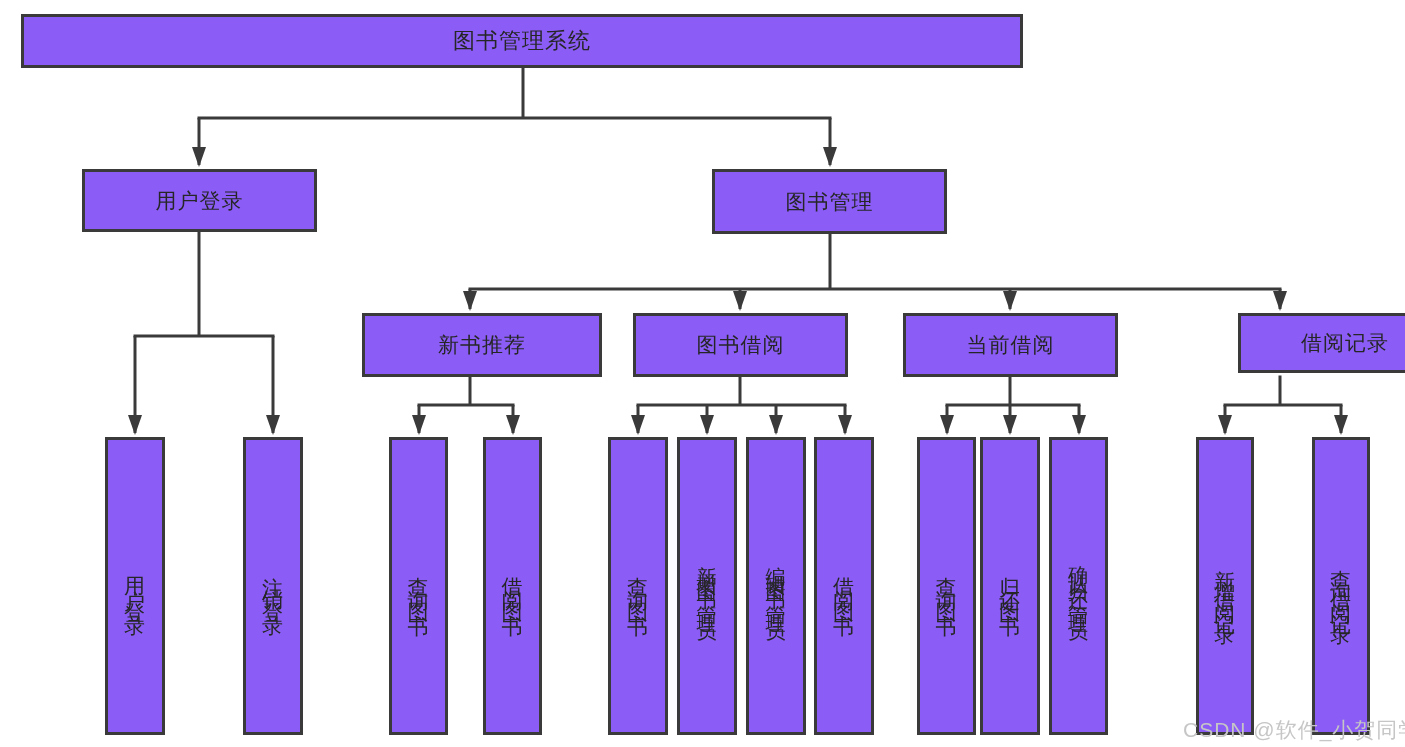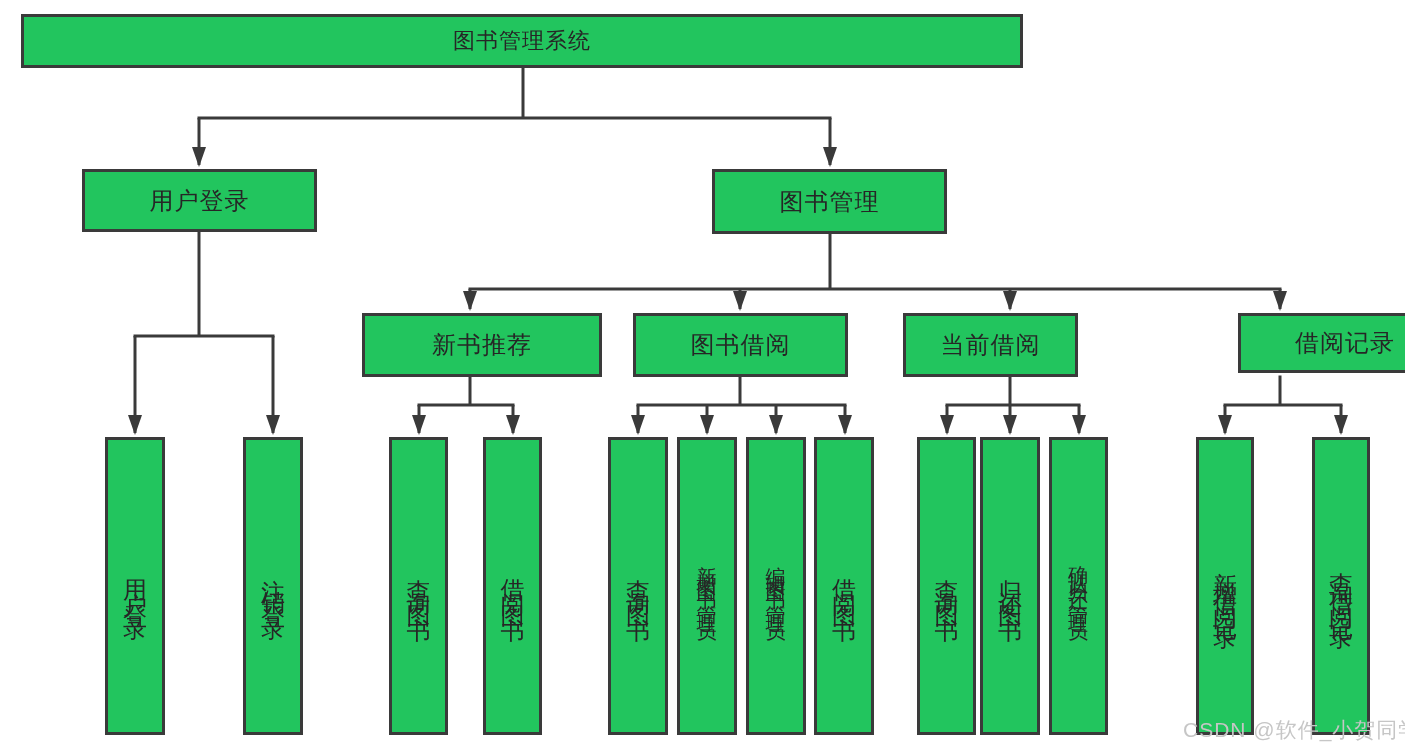--- a/index.html
+++ b/index.html
@@ -17,27 +17,27 @@
     background:var(--bg);
     overflow:hidden;
   }
   .wires{position:absolute;left:0;top:0;width:1405px;height:747px;}
   .wires .ln{stroke:var(--line);stroke-width:3;fill:none;stroke-linecap:square;}
   .wires .ar{stroke:var(--line);stroke-width:3;stroke-linecap:butt;}
   .node{
     position:absolute;
     box-sizing:border-box;
     border:3px solid var(--line);
-    background:#22c55e;
+    background:#8b5cf6;
     display:flex;
     align-items:center;
     justify-content:center;
     color:var(--text);
   }
-  .node .lbl{font-size:24px;letter-spacing:1px;white-space:nowrap;}
+  .node .lbl{font-size:21px;letter-spacing:1px;white-space:nowrap;}
   .node.root .lbl{font-size:22px;}
   .leaf .lbl{
     writing-mode:vertical-rl;
     text-orientation:mixed;
     line-height:1;
     letter-spacing:13px;
     white-space:nowrap;
   }
   .leaf.mid .lbl{letter-spacing:11px;}
   .leaf.long .lbl{font-size:20px;letter-spacing:8px;}
@@ -103,21 +103,21 @@
   <div class="node" style="left:712px;top:169px;width:235px;height:65px">
     <span class="lbl">图书管理</span>
   </div>
 
   <div class="node" style="left:362px;top:313px;width:240px;height:64px">
     <span class="lbl">新书推荐</span>
   </div>
   <div class="node" style="left:633px;top:313px;width:215px;height:64px">
     <span class="lbl">图书借阅</span>
   </div>
-  <div class="node" style="left:903px;top:313px;width:175px;height:64px">
+  <div class="node" style="left:903px;top:313px;width:215px;height:64px">
     <span class="lbl">当前借阅</span>
   </div>
   <div class="node" style="left:1238px;top:313px;width:214px;height:60px">
     <span class="lbl">借阅记录</span>
   </div>
 
   <div class="node leaf" style="left:105px;top:437px;width:60px;height:298px">
     <span class="lbl">用户登录</span>
   </div>
   <div class="node leaf" style="left:243px;top:437px;width:60px;height:298px">

